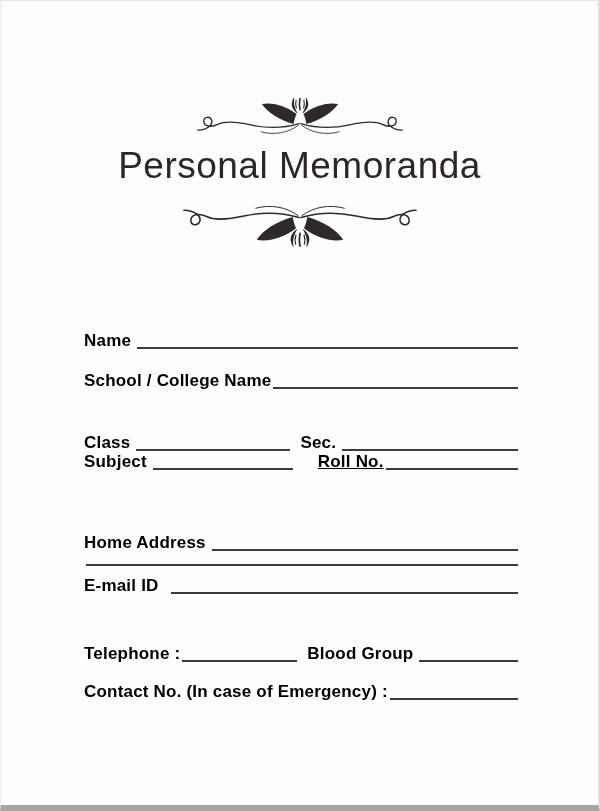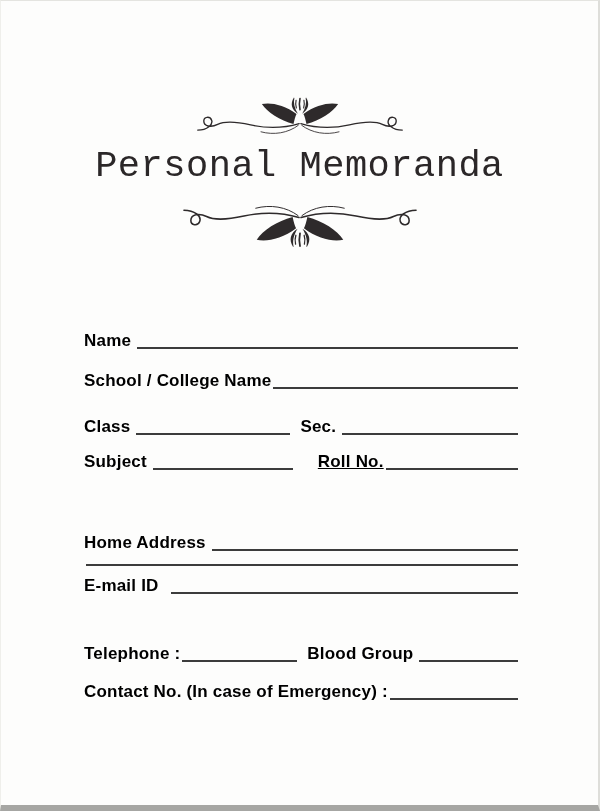--- a/index.html
+++ b/index.html
@@ -14,21 +14,21 @@
     border-bottom:6px solid #a6a6a3;
     overflow:hidden;
     font-family:"Liberation Sans", sans-serif;
   }
   .ornament{position:absolute;left:50%;transform:translateX(-50%);}
   .ornament.top{top:94px;}
   .ornament.bottom{top:186px;transform:translateX(-50%) scaleY(-1);}
   .title{
     position:absolute;top:144px;left:0;width:100%;
     margin:0;text-align:center;
-    font-family:Liberation Mono, monospace;
+    font-family:Liberation Sans, sans-serif;
     font-weight:400;font-size:37px;letter-spacing:0.5px;
     color:#2b2728;
   }
   .row{
     position:absolute;left:83px;right:80px;
     display:flex;align-items:flex-end;
   }
   .lbl{
     font-weight:bold;font-size:17px;line-height:1;
     color:#000000;white-space:nowrap;
@@ -89,21 +89,21 @@
   <div class="row" style="top:331px">
     <span class="lbl">Name</span>
     <span class="line fill g6"></span>
   </div>
 
   <div class="row" style="top:371px">
     <span class="lbl">School / College Name</span>
     <span class="line fill g2"></span>
   </div>
 
-  <div class="row" style="top:417px">
+  <div class="row" style="top:433px">
     <span class="lbl">Class</span>
     <span class="line w154 g6"></span>
     <span class="lbl g10">Sec.</span>
     <span class="line fill g6"></span>
   </div>
 
   <div class="row" style="top:452px">
     <span class="lbl">Subject</span>
     <span class="line w140 g6"></span>
     <span class="lbl g25">Roll No.</span>

